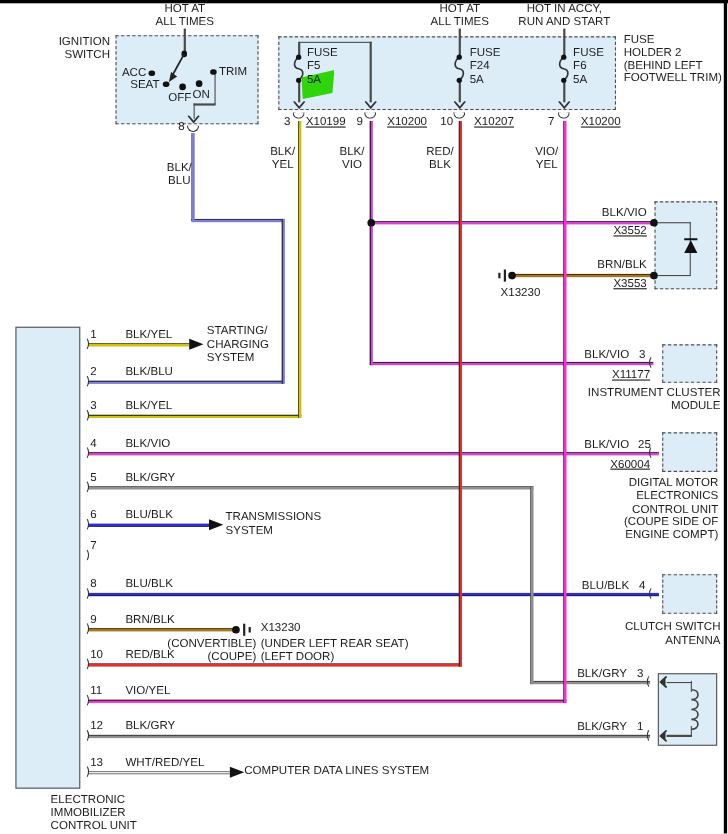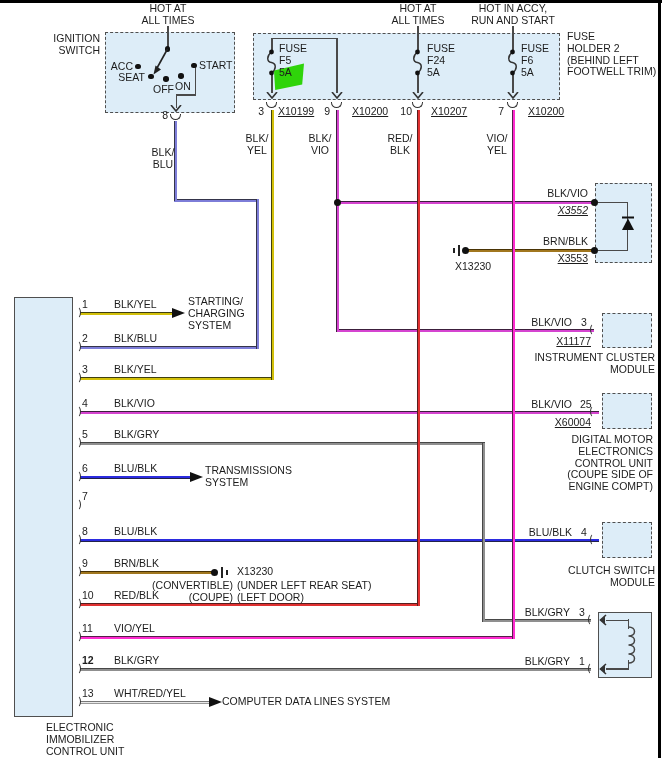--- a/index.html
+++ b/index.html
@@ -216,21 +216,21 @@
 ALL TIMES</span>
   <span class="lbl c" style="left:463px;top:3px;width:100px;">HOT IN ACCY,
 RUN AND START</span>
 
   <span class="lbl r" style="left:40px;top:33px;width:60px;">IGNITION
 SWITCH</span>
   <span class="lbl r" style="left:105px;top:61px;width:28px;">ACC</span>
   <span class="lbl r" style="left:107px;top:72px;width:38px;">SEAT</span>
   <span class="lbl" style="left:153px;top:84px;">OFF</span>
   <span class="lbl" style="left:175px;top:81px;">ON</span>
-  <span class="lbl" style="left:199px;top:60px;">START</span>
+  <span class="lbl" style="left:199px;top:60px;">TRIM</span>
   <span class="lbl r" style="left:156px;top:110px;width:12px;">8</span>
   <span class="lbl c" style="left:143px;top:147px;width:40px;">BLK/
 BLU</span>
 
   <span class="lbl" style="left:279px;top:43px;width:40px;">FUSE
 F5
 5A</span>
   <span class="lbl" style="left:427px;top:43px;width:40px;">FUSE
 F24
 5A</span>
@@ -254,21 +254,21 @@
   <span class="lbl c" style="left:237px;top:133px;width:40px;">BLK/
 YEL</span>
   <span class="lbl c" style="left:300px;top:133px;width:40px;">BLK/
 VIO</span>
   <span class="lbl c" style="left:380px;top:133px;width:40px;">RED/
 BLK</span>
   <span class="lbl c" style="left:477px;top:133px;width:40px;">VIO/
 YEL</span>
 
   <span class="lbl r" style="left:520px;top:188px;width:68px;">BLK/VIO</span>
-  <span class="lbl r ul" style="left:548px;top:205px;width:40px;font-style:italic;">X3552</span>
+  <span class="lbl r ul" style="left:548px;top:205px;width:40px;">X3552</span>
   <span class="lbl r" style="left:520px;top:236px;width:68px;">BRN/BLK</span>
   <span class="lbl r ul" style="left:548px;top:253px;width:40px;">X3553</span>
   <span class="lbl" style="left:455px;top:261px;">X13230</span>
 
   <span class="lbl r" style="left:508px;top:317px;width:64px;">BLK/VIO</span>
   <span class="lbl" style="left:581px;top:317px;">3</span>
   <span class="lbl r ul" style="left:548px;top:336px;width:43px;">X11177</span>
   <span class="lbl r" style="left:515px;top:352px;width:140px;">INSTRUMENT CLUSTER
 MODULE</span>
 
@@ -277,21 +277,21 @@
   <span class="lbl r ul" style="left:548px;top:417px;width:43px;">X60004</span>
   <span class="lbl r" style="left:503px;top:434px;width:150px;">DIGITAL MOTOR
 ELECTRONICS
 CONTROL UNIT
 (COUPE SIDE OF
 ENGINE COMPT)</span>
 
   <span class="lbl r" style="left:508px;top:527px;width:64px;">BLU/BLK</span>
   <span class="lbl" style="left:581px;top:527px;">4</span>
   <span class="lbl r" style="left:515px;top:565px;width:140px;">CLUTCH SWITCH
-MODULE</span>
+ANTENNA</span>
 
   <span class="lbl r" style="left:506px;top:607px;width:64px;">BLK/GRY</span>
   <span class="lbl" style="left:579px;top:607px;">3</span>
   <span class="lbl r" style="left:506px;top:656px;width:64px;">BLK/GRY</span>
   <span class="lbl" style="left:579px;top:656px;">1</span>
 
   <span class="lbl" style="left:82px;top:299px;">1</span>
   <span class="lbl" style="left:114px;top:299px;">BLK/YEL</span>
   <span class="lbl" style="left:82px;top:333px;">2</span>
   <span class="lbl" style="left:114px;top:333px;">BLK/BLU</span>
@@ -305,21 +305,21 @@
   <span class="lbl" style="left:114px;top:463px;">BLU/BLK</span>
   <span class="lbl" style="left:82px;top:491px;">7</span>
   <span class="lbl" style="left:82px;top:526px;">8</span>
   <span class="lbl" style="left:114px;top:526px;">BLU/BLK</span>
   <span class="lbl" style="left:82px;top:558px;">9</span>
   <span class="lbl" style="left:114px;top:558px;">BRN/BLK</span>
   <span class="lbl" style="left:82px;top:590px;">10</span>
   <span class="lbl" style="left:114px;top:590px;">RED/BLK</span>
   <span class="lbl" style="left:82px;top:623px;">11</span>
   <span class="lbl" style="left:114px;top:623px;">VIO/YEL</span>
-  <span class="lbl" style="left:82px;top:655px;font-weight:bold;">12</span>
+  <span class="lbl" style="left:82px;top:655px;">12</span>
   <span class="lbl" style="left:114px;top:655px;">BLK/GRY</span>
   <span class="lbl" style="left:82px;top:688px;">13</span>
   <span class="lbl" style="left:114px;top:688px;">WHT/RED/YEL</span>
 
   <span class="lbl" style="left:14px;top:722px;width:90px;margin-left:32px;">ELECTRONIC
 IMMOBILIZER
 CONTROL UNIT</span>
 
   <span class="lbl" style="left:188px;top:296px;width:80px;">STARTING/
 CHARGING

